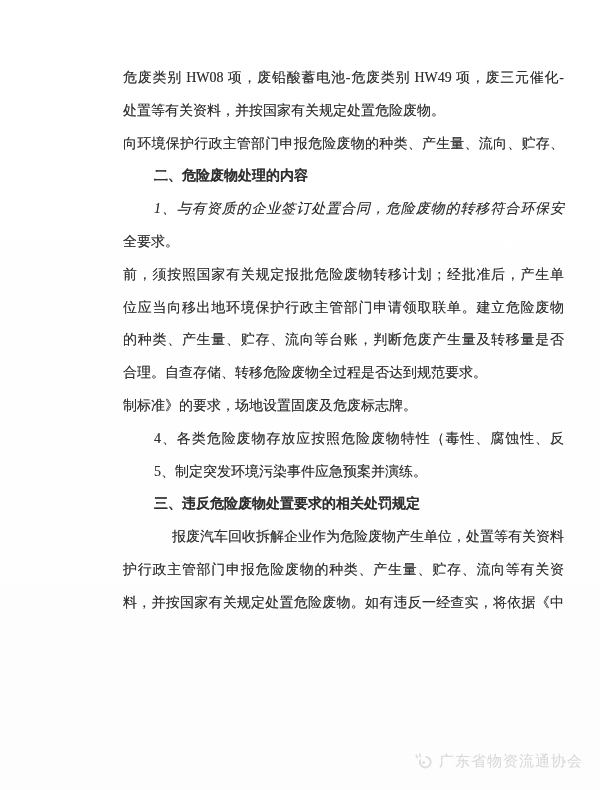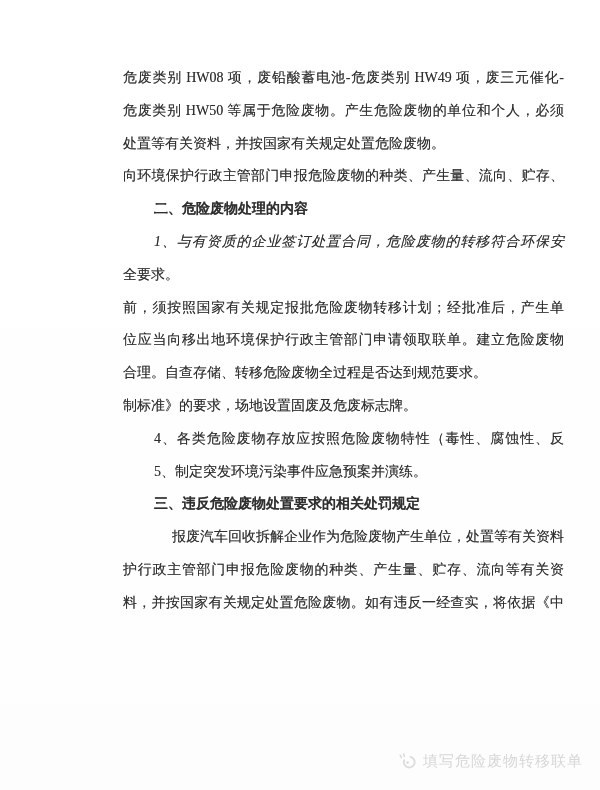--- a/index.html
+++ b/index.html
@@ -56,43 +56,43 @@
     display: block;
   }
 </style>
 </head>
 <body>
 
 <div class="page">
 
   <div class="text-block">
       <div class="line fill">危废类别 HW08 项，废铅酸蓄电池-危废类别 HW49 项，废三元催化-</div>
-      <div class="line fill">危废类别 HW50 等属于危险废物。产生危险废物的单位和个人，必须</div>
       <div class="line">处置等有关资料，并按国家有关规定处置危险废物。</div>
       <div class="line fill">向环境保护行政主管部门申报危险废物的种类、产生量、流向、贮存、</div>
       <div class="line bold" style="padding-left: 31px;">二、危险废物处理的内容</div>
       <div class="line fill" style="padding-left: 31px; font-style: italic;">1、与有资质的企业签订处置合同，危险废物的转移符合环保安</div>
       <div class="line">全要求。</div>
       <div class="line fill">前，须按照国家有关规定报批危险废物转移计划；经批准后，产生单</div>
       <div class="line fill">位应当向移出地环境保护行政主管部门申请领取联单。建立危险废物</div>
+      <div class="line fill">的种类、产生量、贮存、流向等台账，判断危废产生量及转移量是否</div>
       <div class="line">合理。自查存储、转移危险废物全过程是否达到规范要求。</div>
       <div class="line">制标准》的要求，场地设置固废及危废标志牌。</div>
       <div class="line fill" style="padding-left: 31px;">4、各类危险废物存放应按照危险废物特性（毒性、腐蚀性、反</div>
       <div class="line" style="padding-left: 31px;">5、制定突发环境污染事件应急预案并演练。</div>
       <div class="line bold" style="padding-left: 31px;">三、违反危险废物处置要求的相关处罚规定</div>
       <div class="line fill" style="padding-left: 49px;">报废汽车回收拆解企业作为危险废物产生单位，处置等有关资料</div>
       <div class="line fill">护行政主管部门申报危险废物的种类、产生量、贮存、流向等有关资</div>
       <div class="line fill">料，并按国家有关规定处置危险废物。如有违反一经查实，将依据《中</div>
     </div>
 
   <div class="watermark">
     <span>
       <svg width="21" height="21" viewBox="0 0 21 21" fill="none">
         <path d="M7.2 9.2 a5.4 5.4 0 1 0 6.2 -3.4" stroke="#dcdcdc" stroke-width="1.8" stroke-linecap="round"></path>
         <path d="M3.2 4.2 l1.2 2.4" stroke="#dcdcdc" stroke-width="1.6" stroke-linecap="round"></path>
         <path d="M6.6 3.0 l0.8 2.4" stroke="#dcdcdc" stroke-width="1.6" stroke-linecap="round"></path>
         <circle cx="10.6" cy="11.6" r="1.3" fill="#dcdcdc"></circle>
       </svg>
     </span>
-    <span>填写危险废物转移联单</span>
+    <span>广东省物资流通协会</span>
   </div>
 
 </div>
 
 </body></html>

